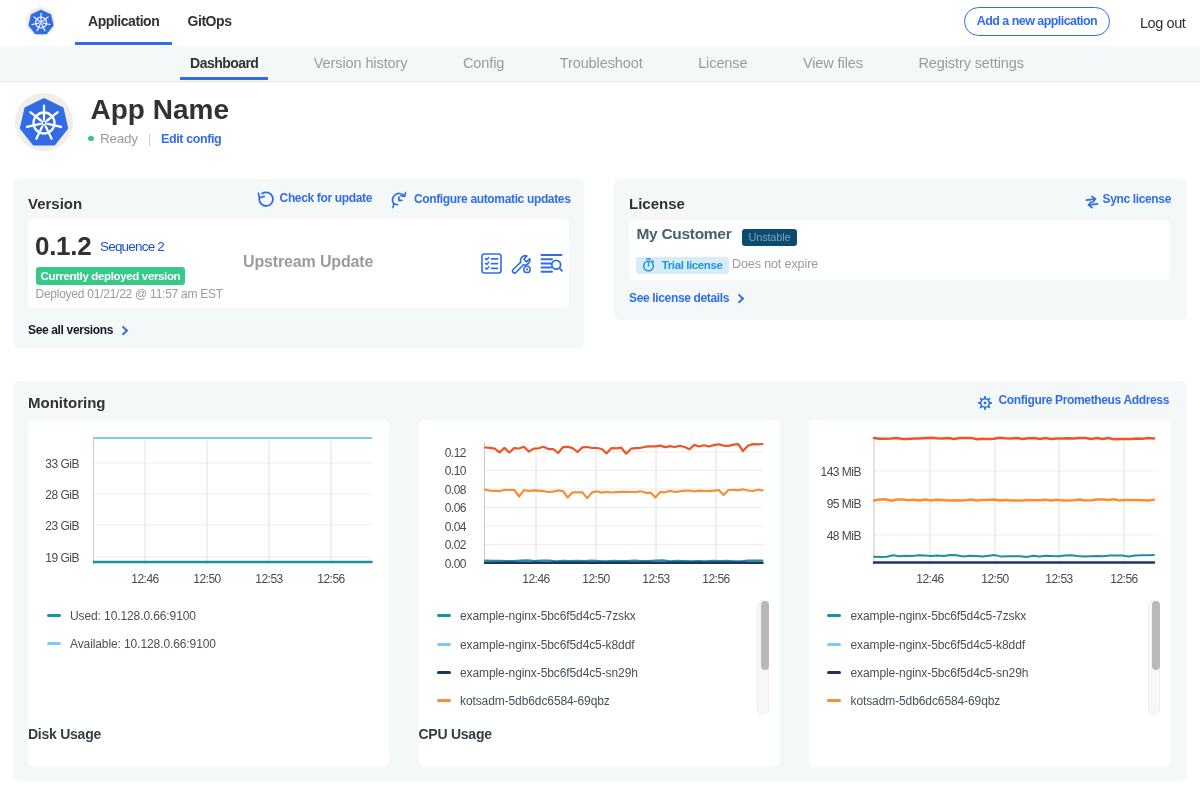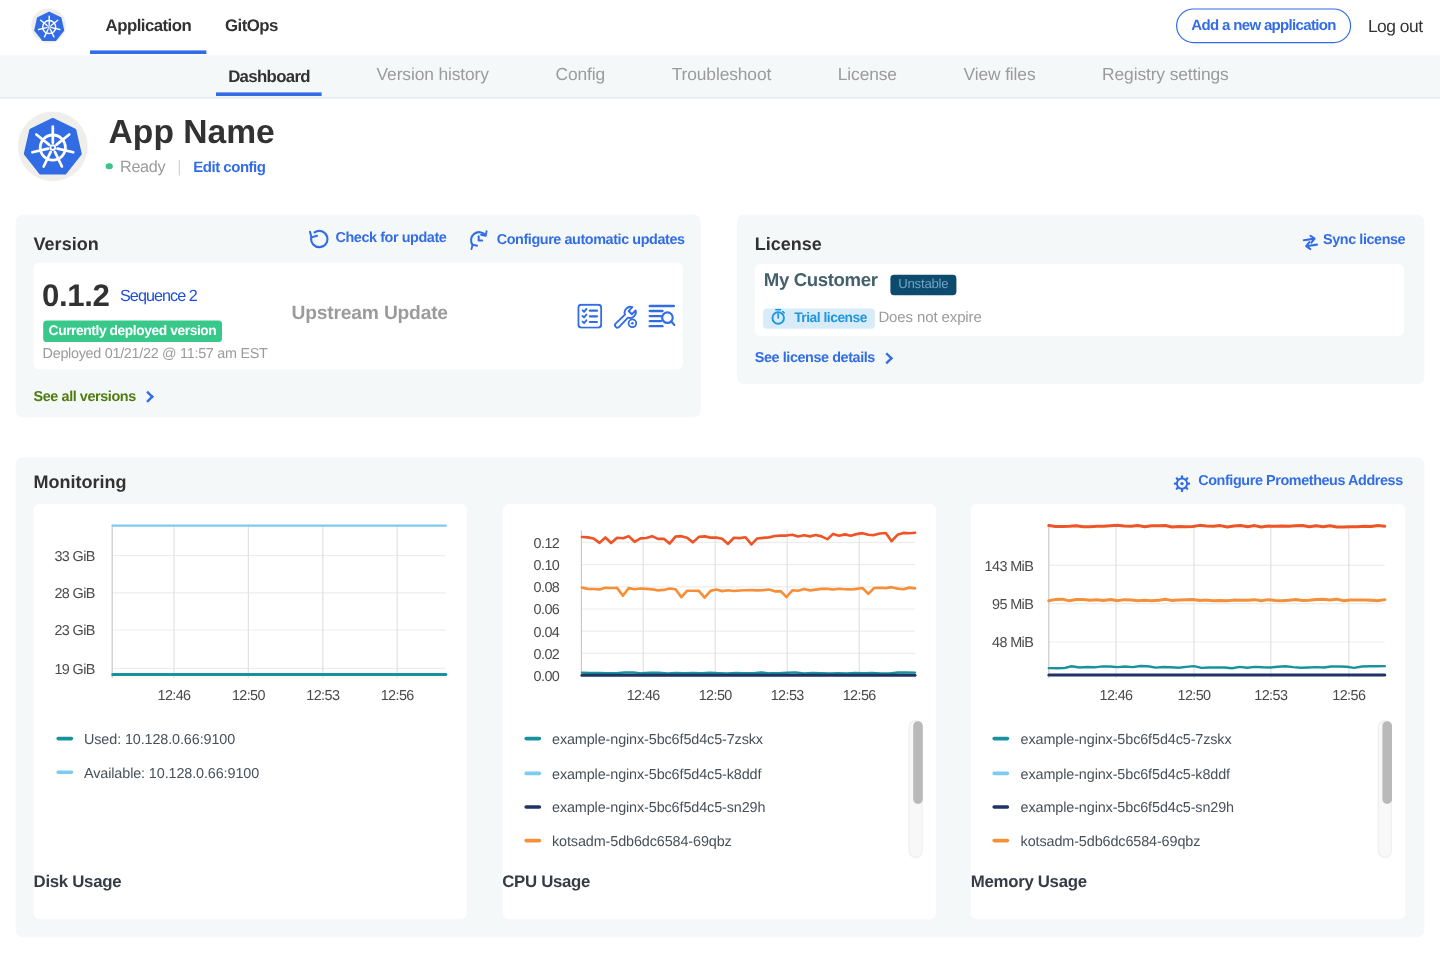--- a/index.html
+++ b/index.html
@@ -5,21 +5,21 @@
 * { margin:0; padding:0; box-sizing:border-box; }
 html,body { width:1200px; height:796px; background:#fff; font-family:"Liberation Sans", sans-serif; overflow:hidden; }
 .page { position:relative; width:1200px; height:796px; }
 
 
 .topnav { position:absolute; top:0; left:0; width:1200px; height:46px; background:#fff; }
 .navlogo { position:absolute; left:26px; top:7px; width:29px; height:29px; border-radius:50%; background:#efeeea; }
 .navlogo svg { position:absolute; left:1.5px; top:1.5px; }
 .navtab { position:absolute; top:0; height:45px; line-height:42px; font-size:14px; letter-spacing:-0.45px; font-weight:700; color:#323232; }
 .navtab.active:after { content:""; position:absolute; left:-13px; right:-13px; bottom:0; height:3px; background:#326de6; }
-.addapp { position:absolute; right:74px; top:7px; width:146px; height:29px; border:1.5px solid #326de6; border-radius:15px; color:#326de6; font-size:12.5px; letter-spacing:-0.55px; font-weight:700; text-align:center; line-height:26px; }
+.addapp { position:absolute; right:90px; top:7px; width:146px; height:29px; border:1.5px solid #326de6; border-radius:15px; color:#326de6; font-size:12.5px; letter-spacing:-0.55px; font-weight:700; text-align:center; line-height:26px; }
 .logout { position:absolute; right:14.5px; top:0; height:46px; line-height:46px; font-size:14.5px; letter-spacing:-0.4px; font-weight:500; color:#323232; }
 
 
 .subnav { position:absolute; top:46px; left:0; width:1200px; height:36px; background:#f5f8f9; border-bottom:1px solid #e4e8ea; text-align:center; white-space:nowrap; }
 .subnav .inner { position:relative; left:7px; display:inline-block; }
 .subtab { display:inline-block; vertical-align:top; position:relative; height:36px; line-height:34px; font-size:14.5px; letter-spacing:-0.1px; font-weight:500; color:#9b9b9b; margin:0 27.75px; }
 .subtab.active { color:#323232; font-weight:700; font-size:14px; letter-spacing:-0.55px; }
 .subtab.active:after { content:""; position:absolute; left:-10px; right:-10px; bottom:2px; height:3px; background:#326de6; }
 
 
@@ -43,21 +43,21 @@
 
 
 #ver-inner { left:15px; top:40px; width:541px; height:89px; }
 .vernum { position:absolute; left:7px; top:12px; font-size:26px; font-weight:700; color:#323232; letter-spacing:-0.3px; }
 .verseq { position:absolute; left:72px; top:20px; font-size:13.5px; font-weight:400; color:#1d4ed8; letter-spacing:-0.8px; }
 .verbadge { position:absolute; left:7.5px; top:48px; height:18px; line-height:18px; padding:0 5px; background:#38c98a; border-radius:3px; color:#fff; font-size:11.5px; font-weight:700; letter-spacing:-0.35px; }
 .verdate { position:absolute; left:7.5px; top:67.5px; font-size:12px; font-weight:500; color:#9b9b9b; letter-spacing:-0.25px; }
 .upstream { position:absolute; left:215px; top:33.5px; font-size:16px; font-weight:700; color:#9b9b9b; letter-spacing:-0.15px; }
 .vericons { position:absolute; right:6px; top:34px; white-space:nowrap; }
 .vericons svg { margin-left:0; vertical-align:top; }
-.seeall { position:absolute; left:15px; top:144px; font-size:12px; font-weight:700; color:#4d7c0f; letter-spacing:-0.35px; }
+.seeall { position:absolute; left:15px; top:144px; font-size:12px; font-weight:700; color:#0f172a; letter-spacing:-0.35px; }
 .chev { display:inline-block; width:6.5px; height:6.5px; border-top:2px solid #326de6; border-right:2px solid #326de6; transform:rotate(45deg); margin-left:7px; vertical-align:0.5px; }
 
 
 #lic-inner { left:15px; top:41px; width:541px; height:60px; }
 .custname { position:absolute; left:7.5px; top:5px; font-size:15.5px; font-weight:700; color:#44616c; letter-spacing:-0.3px; }
 .unstable { position:absolute; left:113px; top:9px; height:17px; line-height:17px; padding:0 6.5px; background:#0c4a6e; border-radius:3px; color:#73a3c5; font-size:11px; font-weight:400; letter-spacing:-0.2px; }
 .trialpill { position:absolute; left:7px; top:37px; height:16.5px; line-height:16.5px; padding:0 7px 3px 6px; background:#d7ebf9; border-radius:3px; color:#2096dd; font-size:11.5px; font-weight:700; letter-spacing:-0.4px; }
 .noexpire { position:absolute; left:103px; top:37px; font-size:12.5px; font-weight:500; color:#9b9b9b; letter-spacing:-0.1px; }
 .seelic { position:absolute; left:15px; top:112px; font-size:12px; font-weight:700; color:#326de6; letter-spacing:-0.35px; }
 
@@ -285,16 +285,15 @@
             <text x="186" y="163" text-anchor="middle" font-size="12" fill="#4a4a4a" letter-spacing="-0.5">12:50</text>
             <text x="250" y="163" text-anchor="middle" font-size="12" fill="#4a4a4a" letter-spacing="-0.5">12:53</text>
             <text x="315" y="163" text-anchor="middle" font-size="12" fill="#4a4a4a" letter-spacing="-0.5">12:56</text>
           </svg></div>
       <div class="lrow" style="left:18px; top:189px;"><span class="ldash" style="background:#18939e;"></span>example-nginx-5bc6f5d4c5-7zskx</div>
       <div class="lrow" style="left:18px; top:217.5px;"><span class="ldash" style="background:#7ecbf0;"></span>example-nginx-5bc6f5d4c5-k8ddf</div>
       <div class="lrow" style="left:18px; top:245.5px;"><span class="ldash" style="background:#1e3366;"></span>example-nginx-5bc6f5d4c5-sn29h</div>
       <div class="lrow" style="left:18px; top:274px;"><span class="ldash" style="background:#f78f38;"></span>kotsadm-5db6dc6584-69qbz</div>
       <div class="sbtrack" style="left:339px; top:180px; height:115px;"></div>
       <div class="sbthumb" style="left:342.5px; top:181px; height:69px;"></div>
-      <div class="ctitle">Memory Usage</div>
     </div>
   </div>
 </div>
 
 </body></html>

